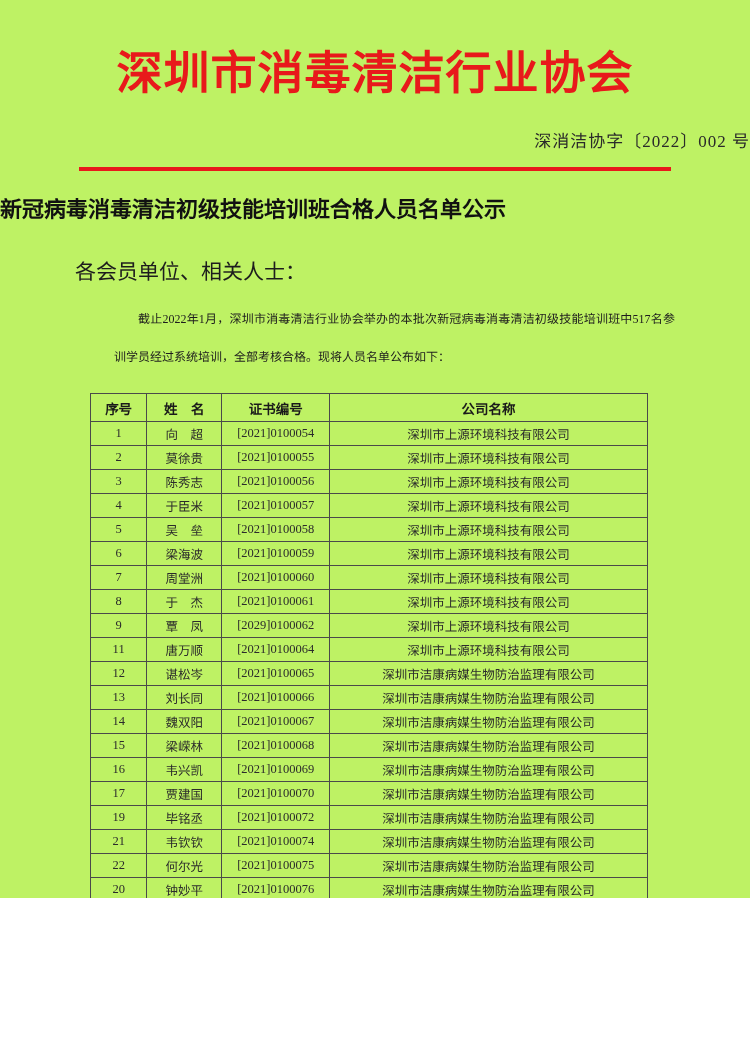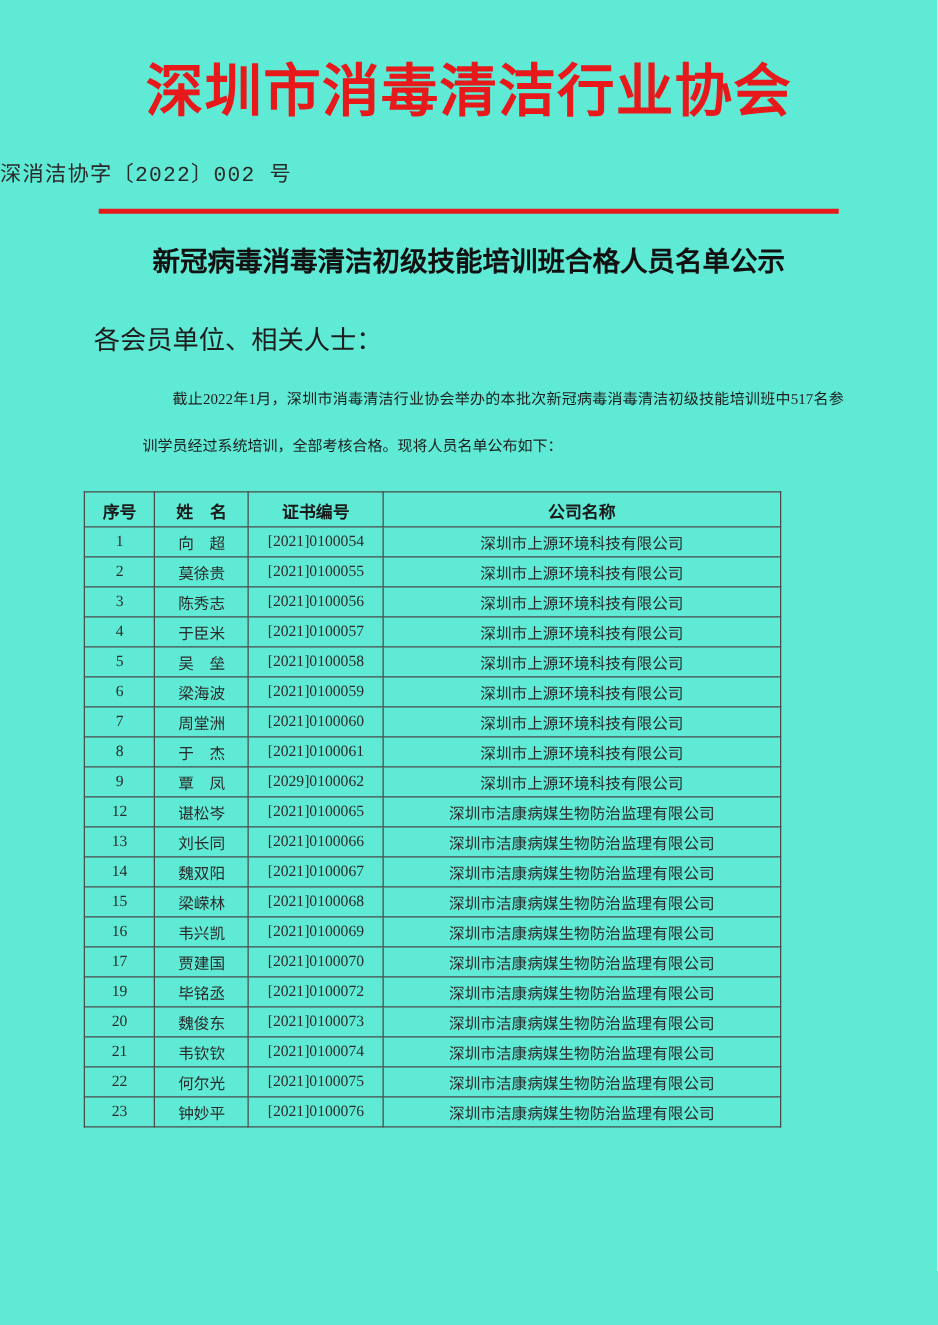--- a/index.html
+++ b/index.html
@@ -3,74 +3,72 @@
 <meta charset="utf-8">
 <style>
   html, body {
     margin: 0;
     padding: 0;
     background: #ffffff;
   }
   .page {
     position: relative;
     width: 750px;
-    height: 1060px;
+    height: 898px;
     margin: 0 auto;
-    background: #5eead4;
+    background: #bef264;
     overflow: hidden;
     font-family: "Liberation Serif", "DejaVu Serif", serif;
     color: #1d1d1d;
   }
   .org-title {
     margin: 0;
     padding-top: 44px;
     text-align: center;
     font-family: "Liberation Sans", "DejaVu Sans", sans-serif;
     font-weight: bold;
     font-size: 46px;
     line-height: 58px;
     letter-spacing: 1px;
   }
   .doc-number {
     margin-top: 28px;
-    text-align: left;
+    text-align: right;
     font-size: 17px;
     line-height: 24px;
     letter-spacing: 1px;
     color: #2a2a2a;
-    font-family: Liberation Mono, monospace;
   }
   .red-divider {
     width: 592px;
     height: 4px;
     margin: 13px auto 0 auto;
   }
   .notice-title {
     margin: 25px 0 16px 0;
-    text-align: center;
     font-family: "Liberation Sans", "DejaVu Sans", sans-serif;
     font-weight: bold;
     font-size: 22px;
     line-height: 28px;
     color: #111111;
   }
   .salutation {
     margin: 36px 75px 0 75px;
     font-size: 21px;
     line-height: 24px;
   }
   .body-para {
     margin: 16px 75px 0 114px;
     font-size: 12px;
     line-height: 38px;
     text-indent: 2em;
     text-align: justify;
   }
   table.roster {
-    margin: 17px 0 0 67px;
+    margin: 17px 0 0 90px;
     width: 558px;
     border-collapse: collapse;
     table-layout: fixed;
   }
   table.roster col.col-index   { width: 10.1%; }
   table.roster col.col-name    { width: 13.5%; }
   table.roster col.col-cert    { width: 19.3%; }
   table.roster col.col-company { width: 57.1%; }
   table.roster th, table.roster td {
     border: 1px solid #4a4a4a;
@@ -174,20 +172,26 @@
           <td>[2021]0100061</td>
           <td>深圳市上源环境科技有限公司</td>
         </tr>
         <tr>
           <td>9</td>
           <td>覃　凤</td>
           <td>[2029]0100062</td>
           <td>深圳市上源环境科技有限公司</td>
         </tr>
         <tr>
+          <td>11</td>
+          <td>唐万顺</td>
+          <td>[2021]0100064</td>
+          <td>深圳市上源环境科技有限公司</td>
+        </tr>
+        <tr>
           <td>12</td>
           <td>谌松岑</td>
           <td>[2021]0100065</td>
           <td>深圳市洁康病媒生物防治监理有限公司</td>
         </tr>
         <tr>
           <td>13</td>
           <td>刘长同</td>
           <td>[2021]0100066</td>
           <td>深圳市洁康病媒生物防治监理有限公司</td>
@@ -216,39 +220,33 @@
           <td>[2021]0100070</td>
           <td>深圳市洁康病媒生物防治监理有限公司</td>
         </tr>
         <tr>
           <td>19</td>
           <td>毕铭丞</td>
           <td>[2021]0100072</td>
           <td>深圳市洁康病媒生物防治监理有限公司</td>
         </tr>
         <tr>
-          <td>20</td>
-          <td>魏俊东</td>
-          <td>[2021]0100073</td>
-          <td>深圳市洁康病媒生物防治监理有限公司</td>
-        </tr>
-        <tr>
           <td>21</td>
           <td>韦钦钦</td>
           <td>[2021]0100074</td>
           <td>深圳市洁康病媒生物防治监理有限公司</td>
         </tr>
         <tr>
           <td>22</td>
           <td>何尔光</td>
           <td>[2021]0100075</td>
           <td>深圳市洁康病媒生物防治监理有限公司</td>
         </tr>
         <tr>
-          <td>23</td>
+          <td>20</td>
           <td>钟妙平</td>
           <td>[2021]0100076</td>
           <td>深圳市洁康病媒生物防治监理有限公司</td>
         </tr>
       </tbody>
   </table>
 
 </div>
 
 </body></html>

